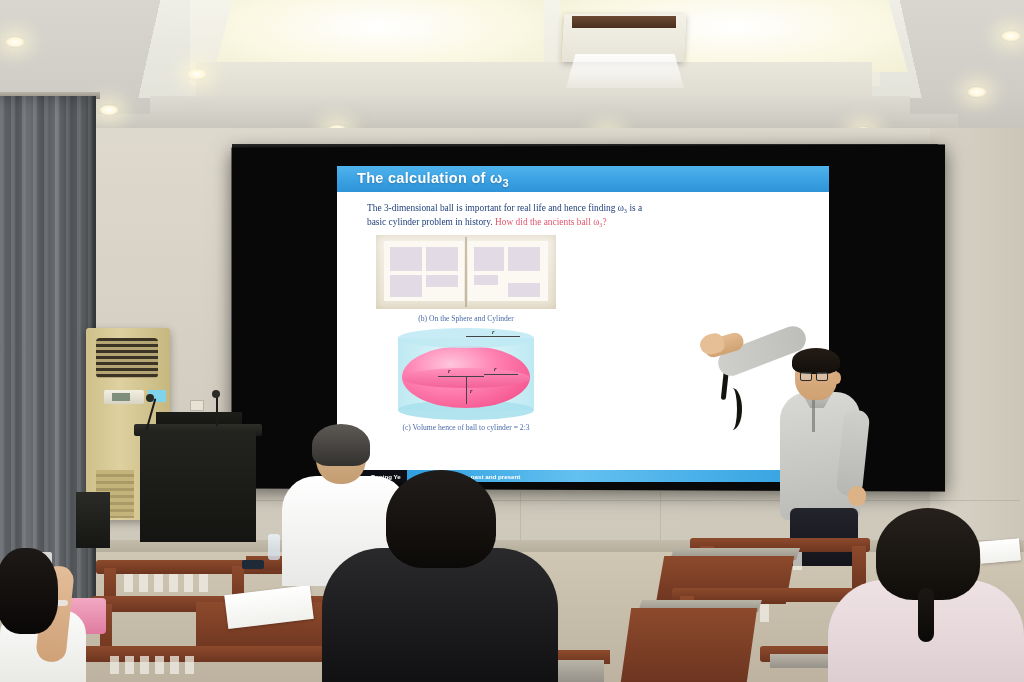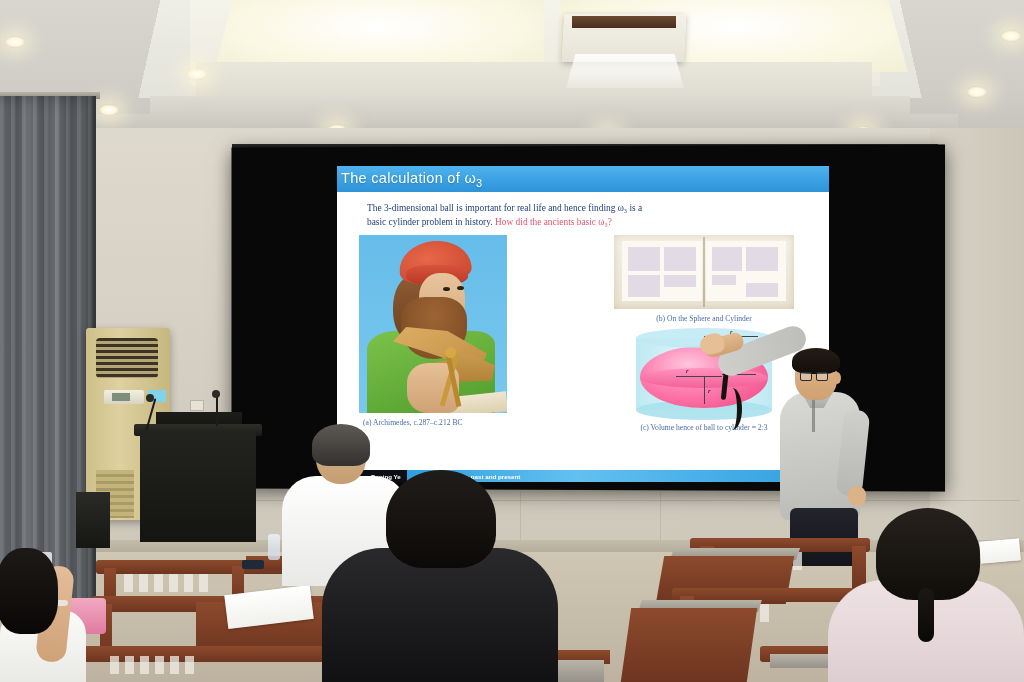--- a/index.html
+++ b/index.html
@@ -70,22 +70,22 @@
     background:#080808; box-shadow:0 4px 18px rgba(0,0,0,.55);
     transform:perspective(1500px) rotateY(-2.2deg); }
   .screen-top-edge { position:absolute; left:232px; top:144px; width:706px; height:7px;
     background:linear-gradient(#2b2b2b,#101010); }
   .slide { position:absolute; left:337px; top:166px; width:492px; height:316px;
     background:#ffffff; overflow:hidden; }
 
   .slide-title-bar { position:relative; width:100%; height:26px;
     background:linear-gradient(180deg,#4fb3ec 0%,#3ea4e4 45%,#2f93d8 100%);
     display:flex; align-items:center; }
-  .slide-title { color:#ffffff; font-size:14.5px; font-weight:normal; letter-spacing:.3px;
-    padding-left:4px; text-shadow:0 1px 2px rgba(0,0,0,.22); }
+  .slide-title { color:#ffffff; font-size:14.5px; font-weight:bold; letter-spacing:.3px;
+    padding-left:20px; text-shadow:0 1px 2px rgba(0,0,0,.22); }
   .slide-title .sub { font-size:11px; vertical-align:sub; }
 
   .slide-body { padding:9px 22px 0 30px; }
   .body-line { font-size:9.4px; line-height:14px; color:#1f3f7a; font-family:"Liberation Serif", serif; }
   .body-line .redq { color:#e0566f; }
 
   .figs { display:flex; justify-content:space-between; padding:6px 18px 0 22px; }
   .fig-left { width:150px; }
   .fig-right { width:214px; }
 
@@ -321,47 +321,26 @@
     <div class="slide-title-bar">
       <div class="slide-title">
         <span>The calculation of ω</span><span class="sub">3</span>
       </div>
     </div>
 
     <div class="slide-body">
       <div class="body-line">The 3-dimensional ball is important for real life and hence finding ω₃ is a</div>
       <div class="body-line">
         <span>basic cylinder problem in history.</span>
-        <span class="redq">How did the ancients basic ω₃?</span>
+        <span class="redq">How did the ancients ball ω₃?</span>
       </div>
     </div>
 
     <div class="figs">
 
-      <div class="fig-left">
-        <div class="archimedes">
-          <div class="ar-sky"></div>
-          <div class="ar-robe"></div>
-          <div class="ar-hairL"></div>
-          <div class="ar-turban"></div>
-          <div class="ar-turban2"></div>
-          <div class="ar-face"></div>
-          <div class="ar-eye" style="left:84px;top:52px;"></div>
-          <div class="ar-eye" style="left:98px;top:51px;"></div>
-          <div class="ar-beard"></div>
-          <div class="ar-drape"></div>
-          <div class="ar-drape2"></div>
-          <div class="ar-desk"></div>
-          <div class="ar-arm"></div>
-          <div class="ar-compass"></div>
-          <div class="ar-compass2"></div>
-          <div class="ar-cknob"></div>
-        </div>
-        <div class="fig-cap fig-cap-left">(a) Archimedes, c.287–c.212 BC</div>
-      </div>
 
       <div class="fig-right">
 
         <div class="manuscript">
           <div class="ms-page" style="left:8px;"></div>
           <div class="ms-page" style="left:92px;"></div>
           <div class="ms-block" style="left:14px;top:12px;width:32px;height:24px;"></div>
           <div class="ms-block" style="left:50px;top:12px;width:32px;height:24px;"></div>
           <div class="ms-block" style="left:14px;top:40px;width:32px;height:22px;"></div>
           <div class="ms-block" style="left:50px;top:40px;width:32px;height:12px;"></div>

